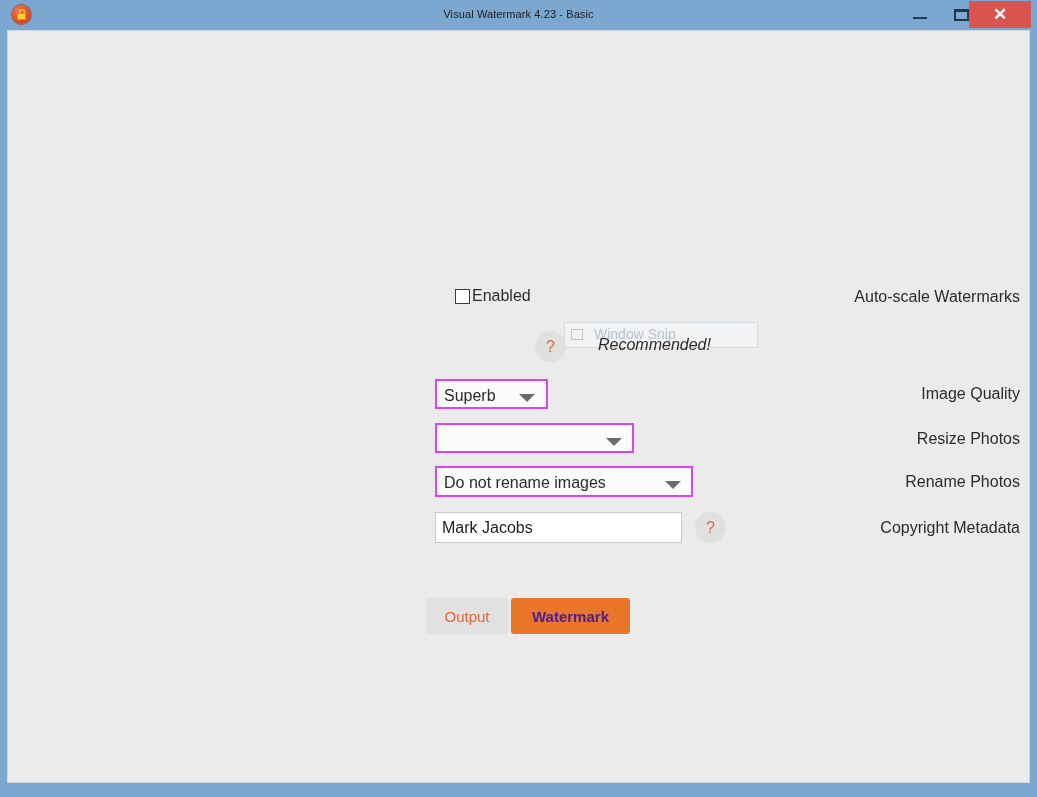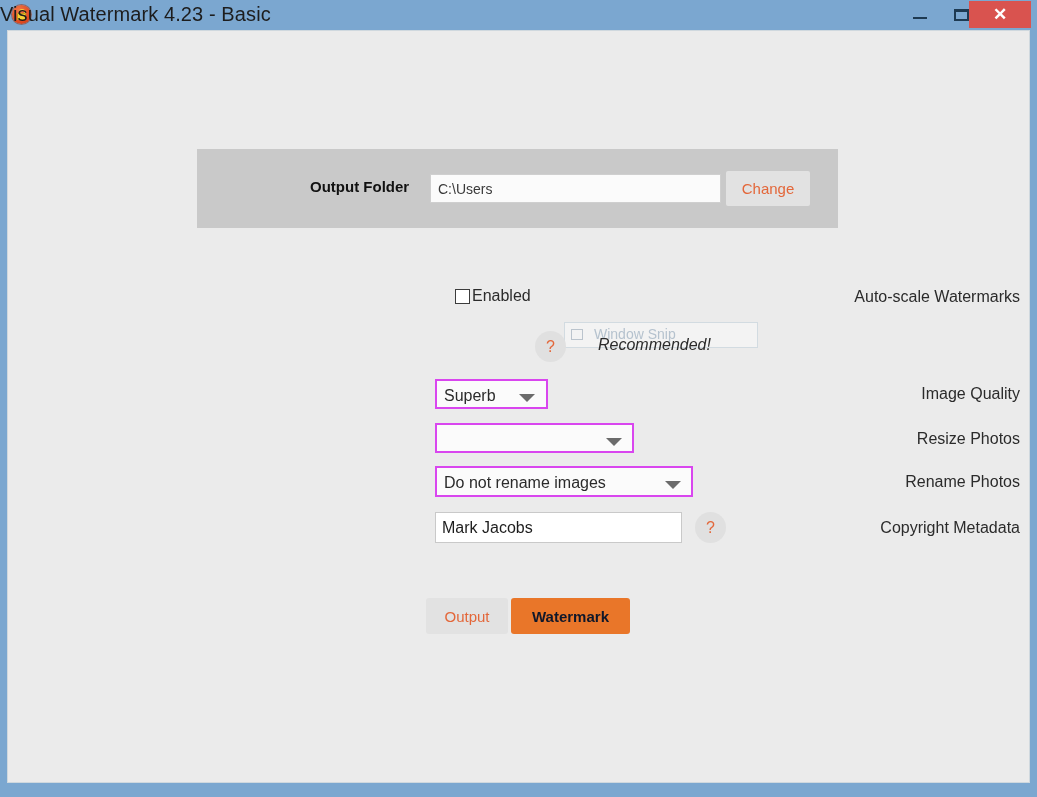--- a/index.html
+++ b/index.html
@@ -53,21 +53,22 @@
     border-bottom: none;
     border-radius: 4px 4px 0 0;
     box-sizing: border-box;
   }
   #window-title {
     position: absolute;
     left: 0; top: 0;
     width: 1037px;
     height: 29px;
     line-height: 29px;
-    font-size: 20px;
+    text-align: center;
+    font-size: 11px;
     color: #1d1d1d;
     letter-spacing: 0.1px;
   }
   .winbtn {
     position: absolute;
     top: 0;
     height: 29px;
     background: transparent;
     border: none;
     padding: 0;
@@ -371,21 +372,21 @@
     font-size: 15px;
     cursor: default;
   }
   #watermark-button {
     position: absolute;
     left: 503px; top: 517px;
     width: 119px; height: 36px;
     background: #e97629;
     border: none;
     border-radius: 3px;
-    color: #0f172a;
+    color: #4c1d95;
     font-family: "Liberation Sans", sans-serif;
     font-size: 15px;
     font-weight: bold;
     cursor: default;
   }
 </style>
 </head>
 <body>
 
 <div id="app-window">
@@ -405,25 +406,20 @@
     <button class="winbtn" id="btn-close">
       <span class="glyph">✕</span>
     </button>
   </div>
 
   <div id="content-frame">
 
 
     <div id="page-body">
 
-      <div id="output-folder-panel">
-        <div id="output-folder-label">Output Folder</div>
-        <input id="output-folder-input" type="text" value="C:\Users" style="">
-        <button id="change-button">Change</button>
-      </div>
 
       <div class="form-row" id="row-autoscale">
         <div class="row-label">Auto-scale Watermarks</div>
         <label id="checkbox-enabled-wrap">
           <input type="checkbox" id="checkbox-enabled" style="">
           <span id="checkbox-enabled-label">Enabled</span>
         </label>
       </div>
 
       <div id="window-snip-ghost">

